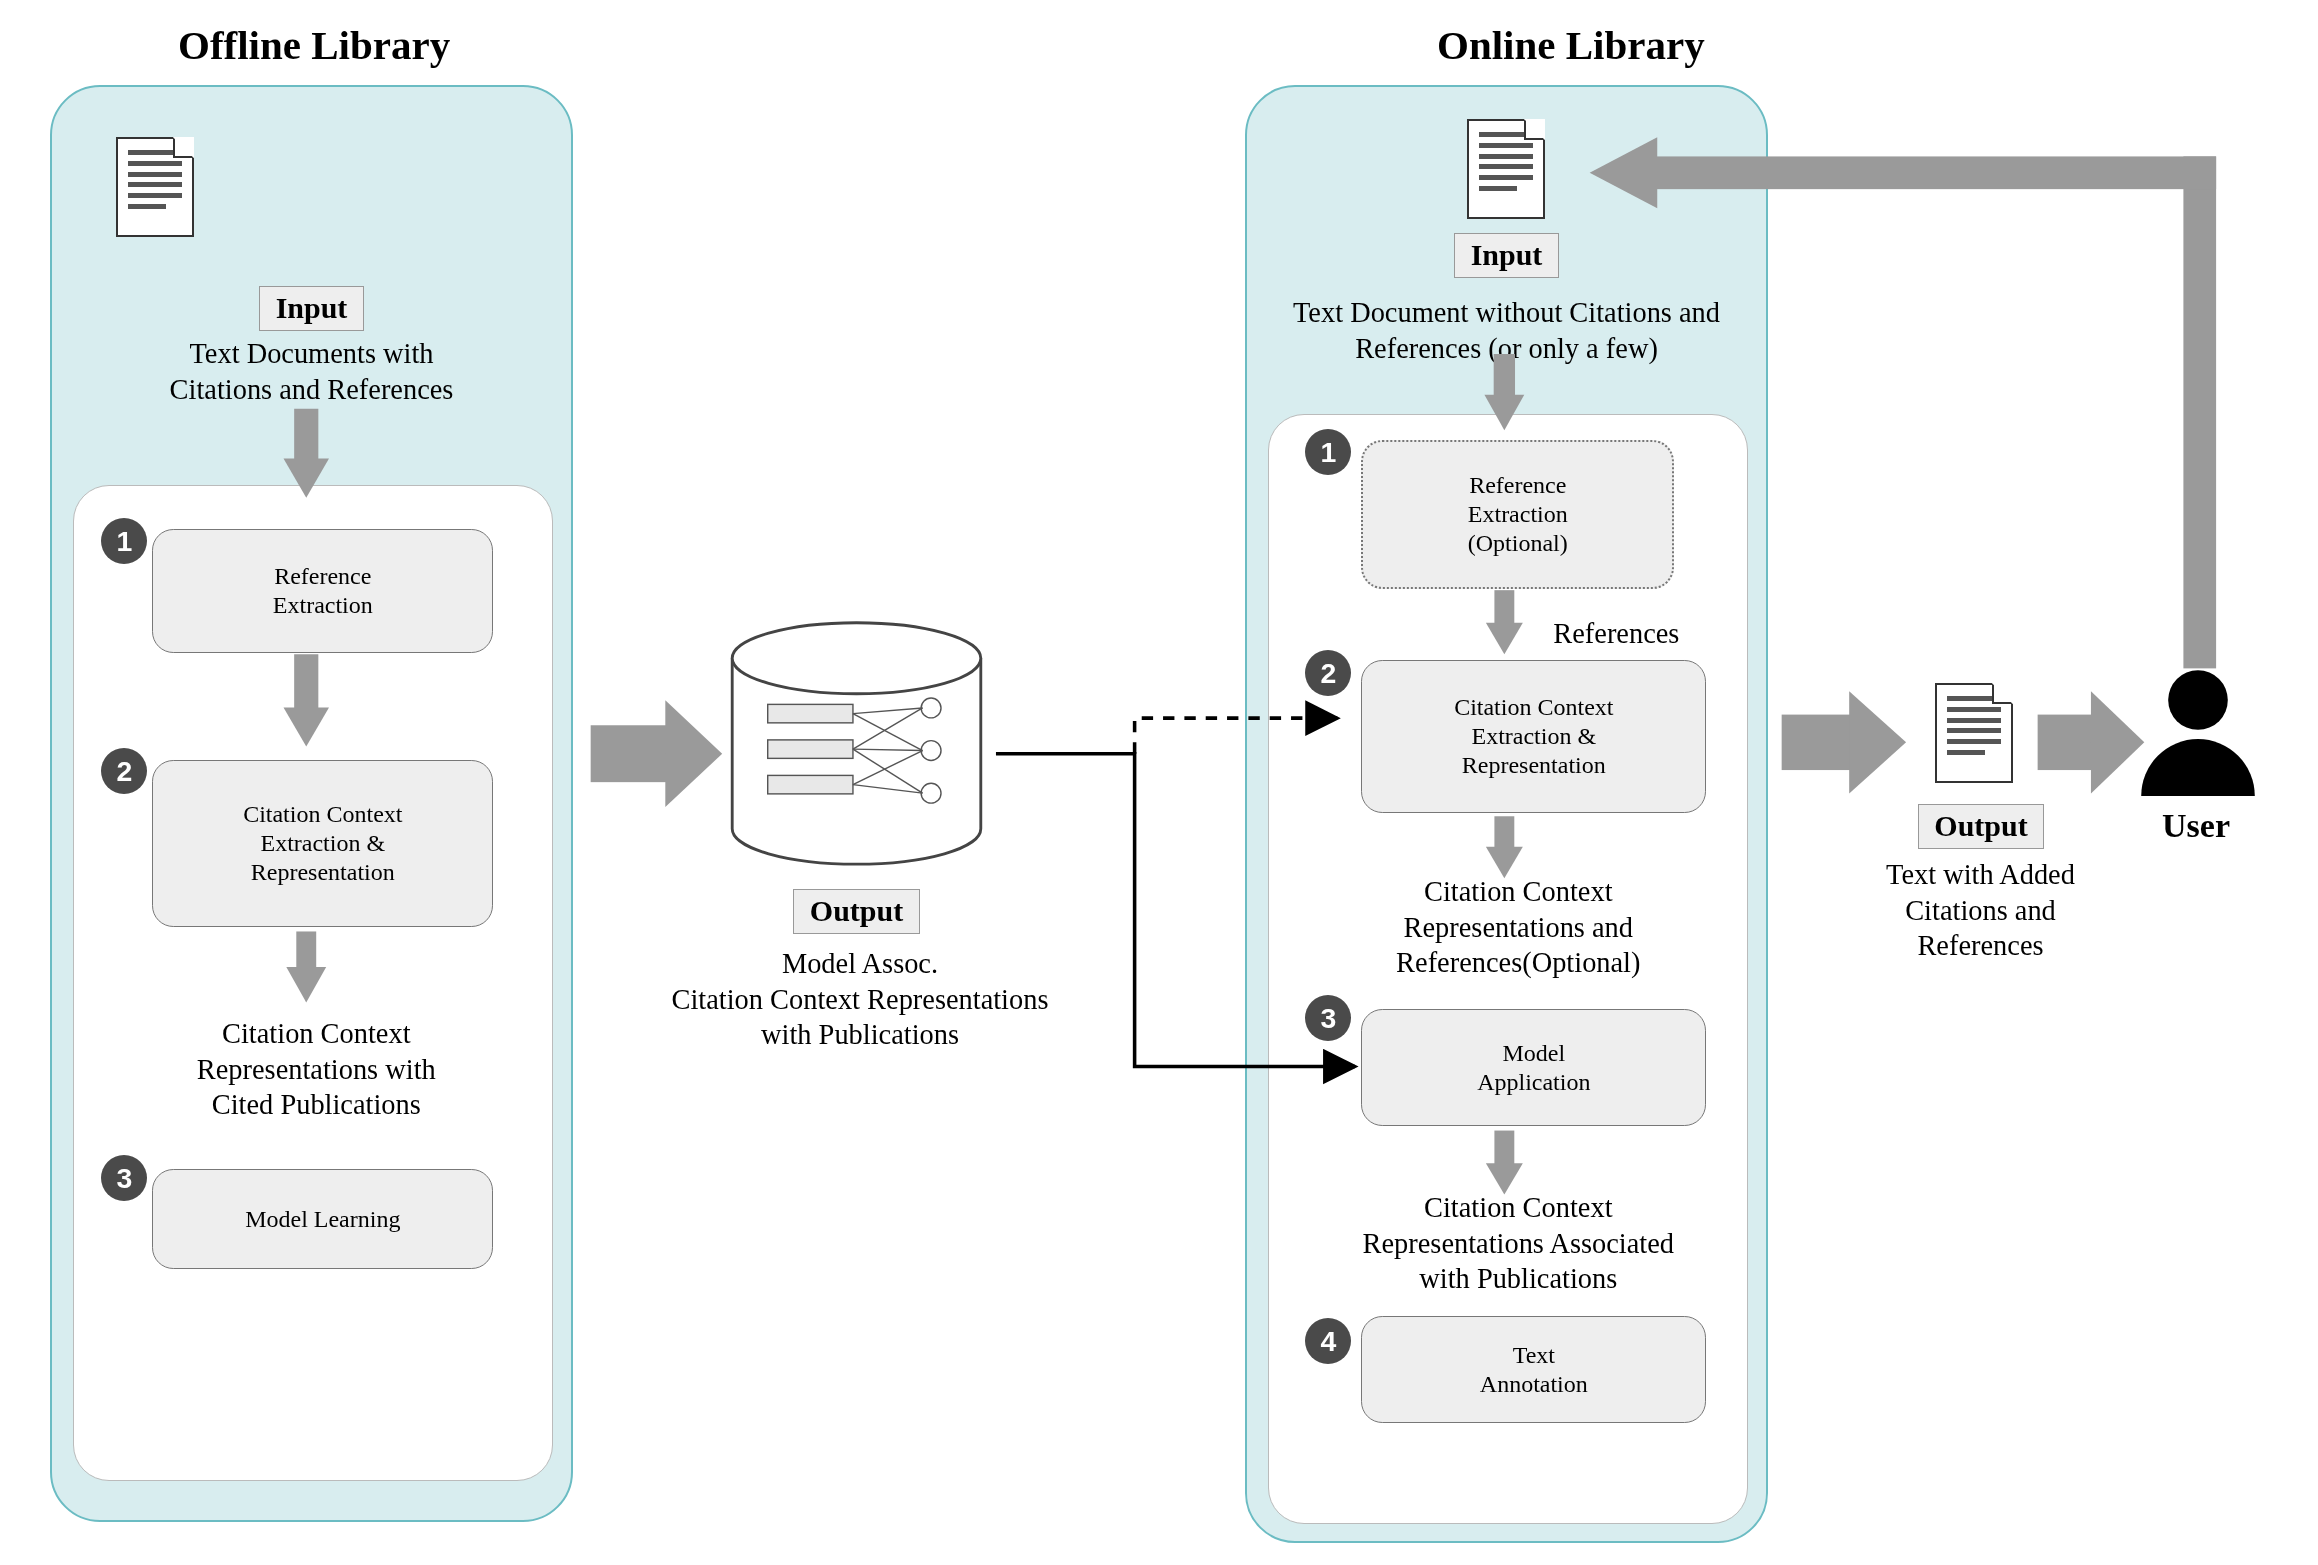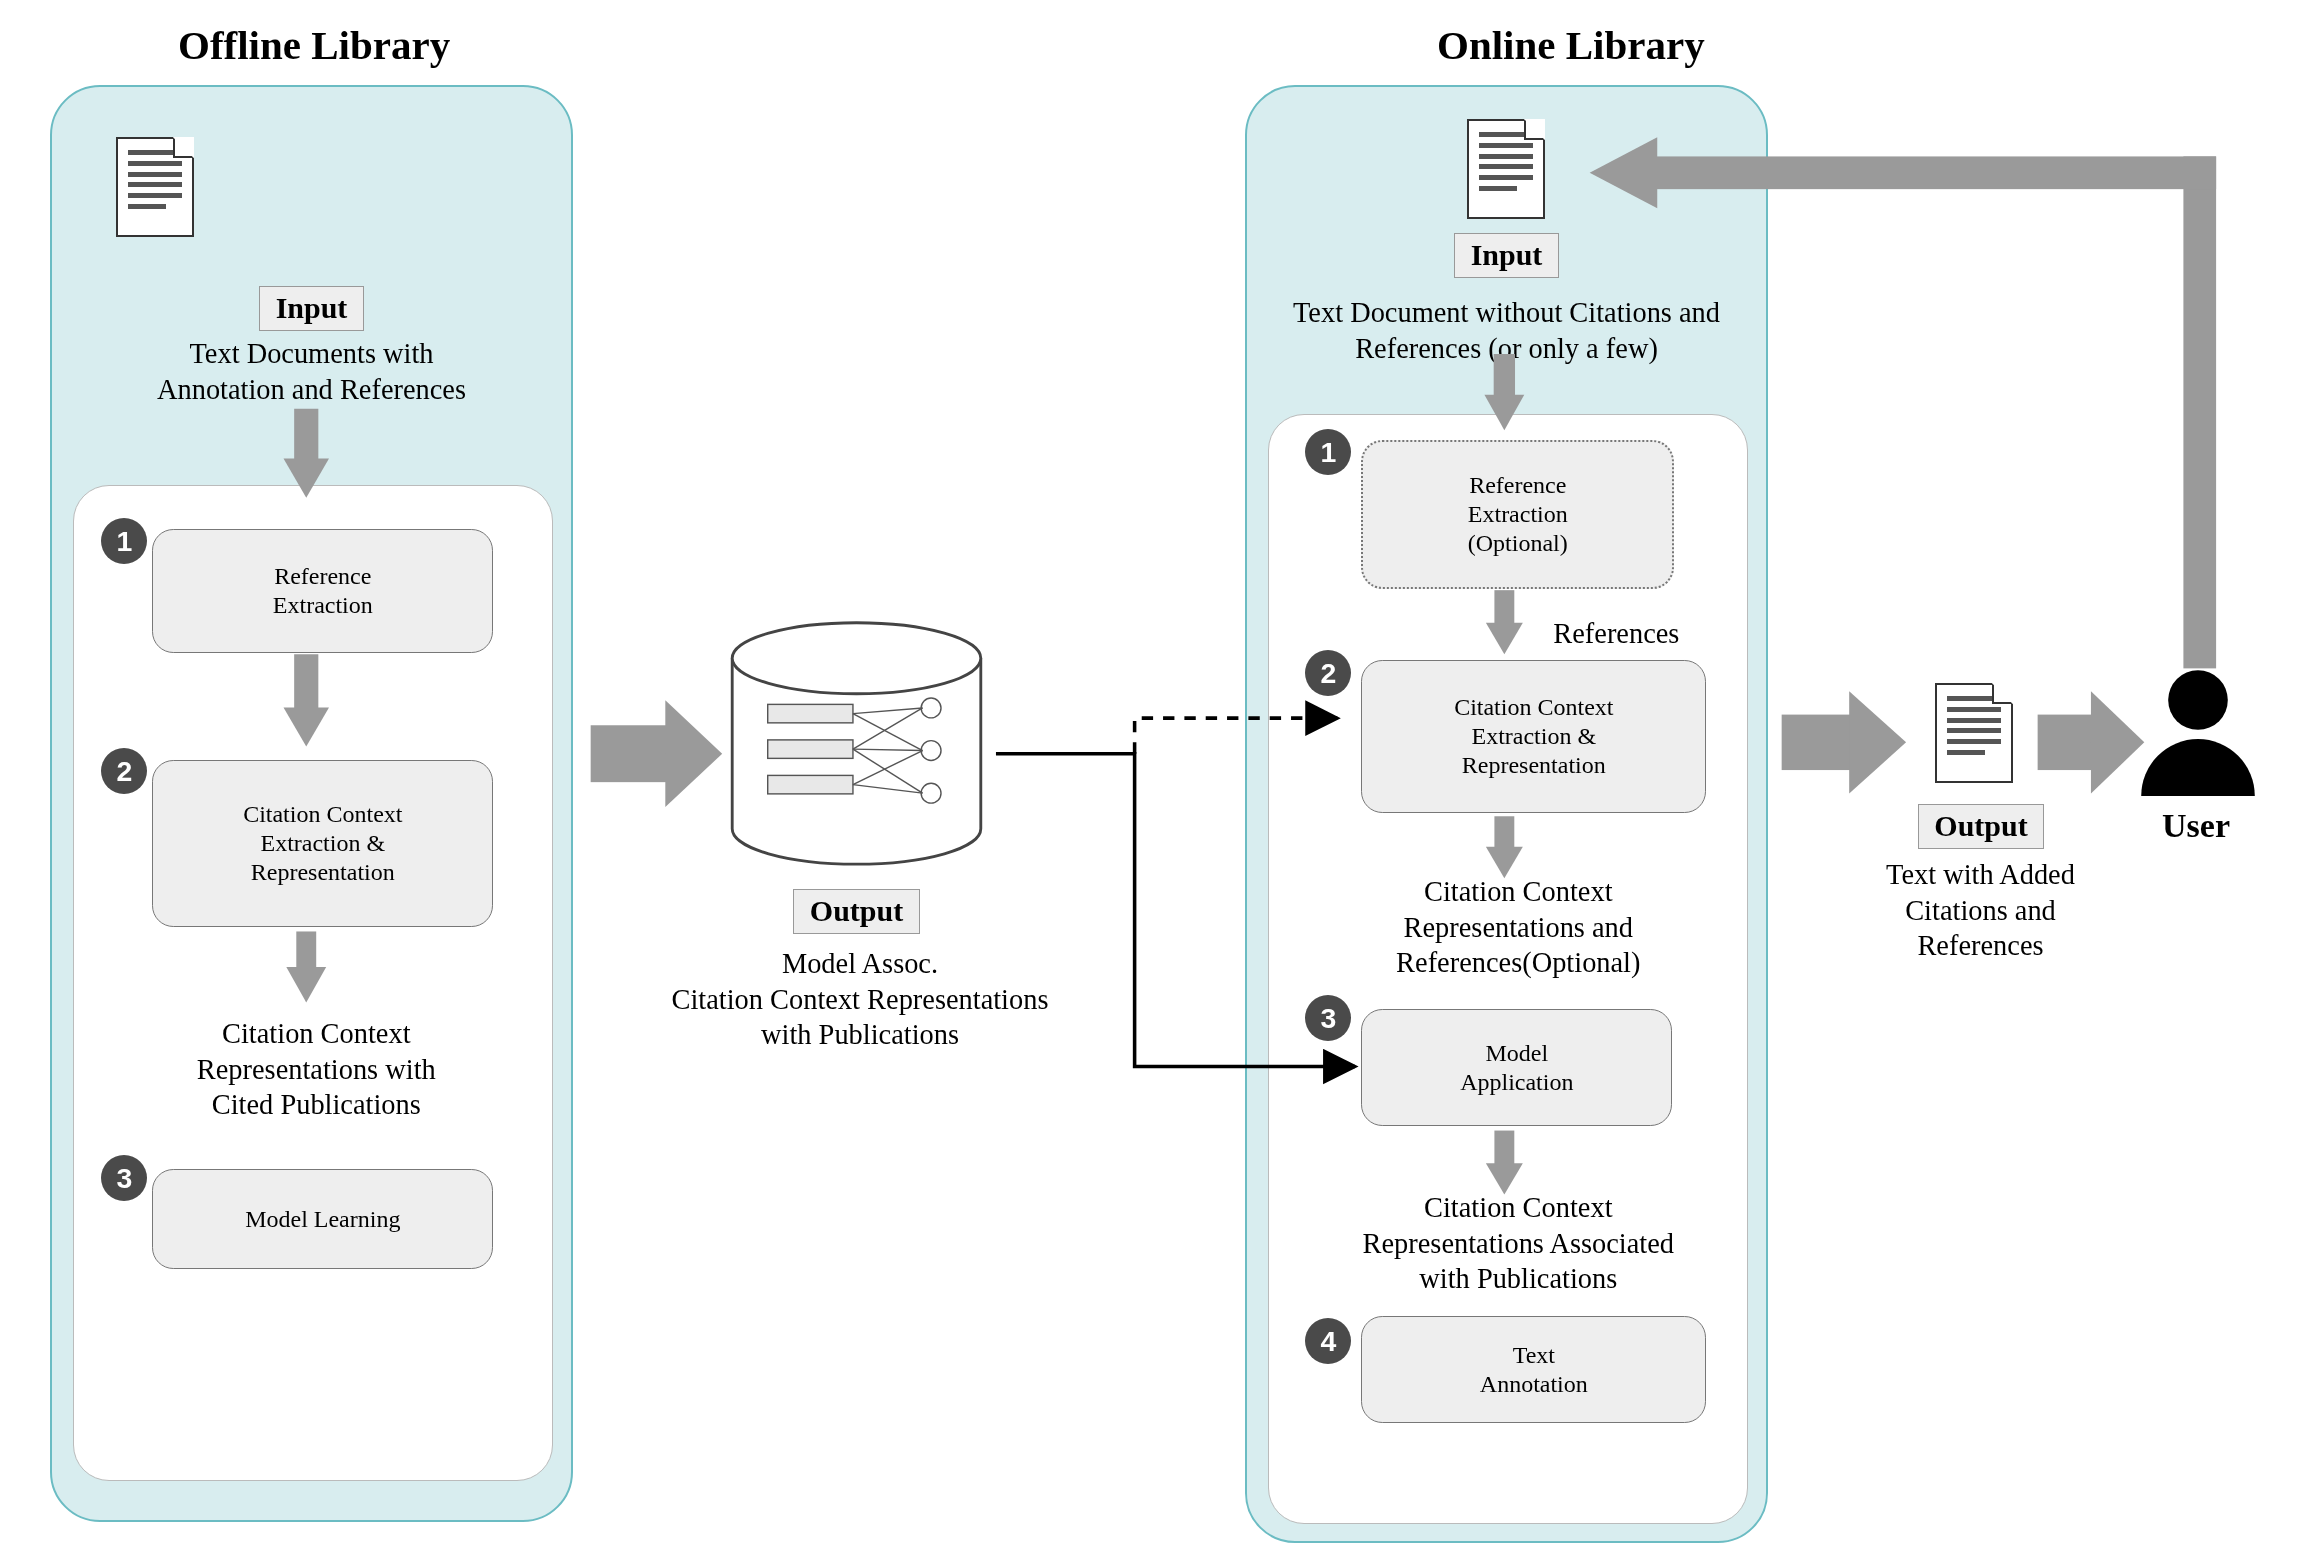--- a/index.html
+++ b/index.html
@@ -145,21 +145,21 @@
         <div class="line short"></div>
       <div class="dogear"></div>
     </div>
   </div>
 
 
   <div style="position:absolute; left:0; right:0; top:199px; text-align:center;">
     <span class="tag-label">Input</span>
   </div>
   <div class="caption" style="position:absolute; left:36px; right:36px; top:249px; white-space:pre-line;">Text Documents with
-Annotation and References</div>
+Citations and References</div>
 
   <div class="inner-panel" style="left:21.3px; top:398px; width:480px; height:996px;">
 
     <div class="step-box" style="left:78px; top:43px; width:341px; height:124px; white-space:pre-line;">Reference
 Extraction</div>
     <div class="num-badge" style="left:27px; top:32px;">1</div>
 
     <div class="step-box" style="left:78px; top:274px; width:341px; height:167px; white-space:pre-line;">Citation Context
 Extraction &amp;
 Representation</div>
@@ -235,21 +235,21 @@
 
     <div class="step-box" style="left:92px; top:245px; width:345px; height:153px; white-space:pre-line;">Citation Context
 Extraction &amp;
 Representation</div>
     <div class="num-badge" style="left:36px; top:235px;">2</div>
 
     <div class="mid-caption" style="left:64px; width:370px; top:459px; white-space:pre-line;">Citation Context
 Representations and
 References(Optional)</div>
 
-    <div class="step-box" style="left:92px; top:594px; width:311px; height:117px; white-space:pre-line;">Model
+    <div class="step-box" style="left:92px; top:594px; width:345px; height:117px; white-space:pre-line;">Model
 Application</div>
     <div class="num-badge" style="left:36px; top:580px;">3</div>
 
     <div class="mid-caption" style="left:57px; width:384px; top:775px; white-space:pre-line;">Citation Context
 Representations Associated
 with Publications</div>
 
     <div class="step-box" style="left:92px; top:901px; width:345px; height:107px; white-space:pre-line;">Text
 Annotation</div>
     <div class="num-badge" style="left:36px; top:903px;">4</div>

